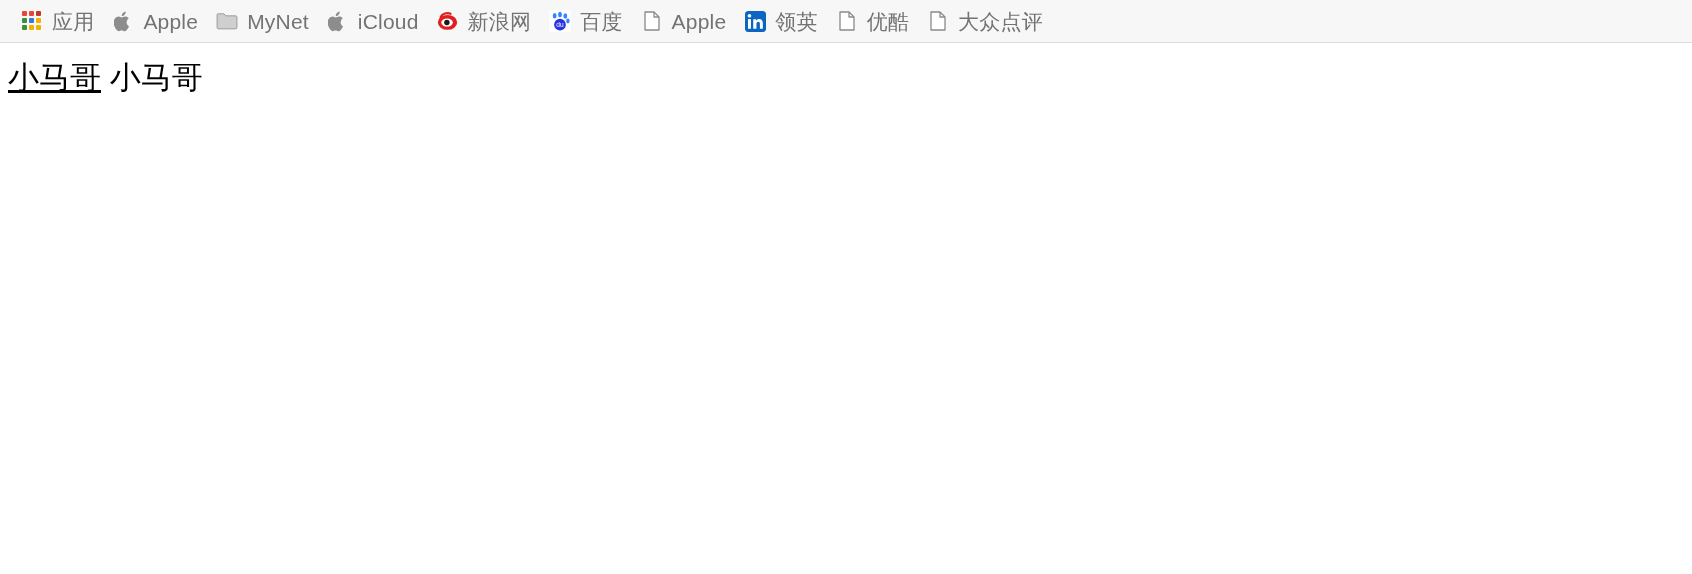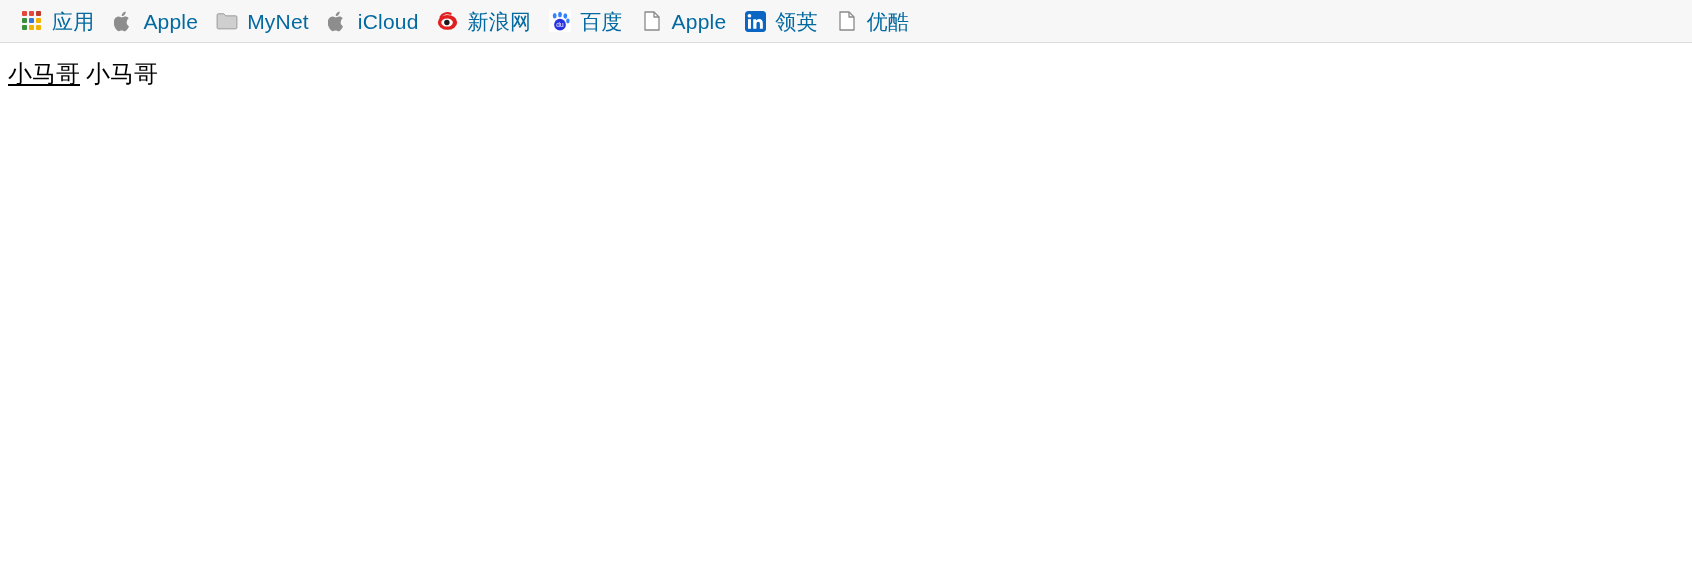--- a/index.html
+++ b/index.html
@@ -41,21 +41,21 @@
     height: 22px;
     margin-right: 9px;
     flex: 0 0 auto;
     display: flex;
     align-items: center;
     justify-content: center;
     position: relative;
   }
   .bookmark .bm-label {
     font-size: 21px;
-    color: #0369a1;
+    color: #737373;
     line-height: 1;
     letter-spacing: 0.2px;
     text-align: right;
   }
 
   
   .apps-grid {
     width: 20px;
     height: 20px;
     display: grid;
@@ -87,24 +87,24 @@
   .linkedin-icon { width: 21px; height: 21px; display:block; border-radius:3px; }
 
   
   .page-content {
     padding: 16px 8px 0 8px;
     background: #ffffff;
     height: calc(574px - 43px);
     box-sizing: border-box;
   }
   .content-line {
-    font-size: 24px;
+    font-size: 31px;
     line-height: 1.25;
     color: #000000;
-    font-family: Liberation Serif, serif;
+    font-family: Liberation Sans, sans-serif;
   }
   .content-link {
     color: #000000;
     text-decoration: underline;
     cursor: pointer;
   }
   .content-plain {
     color: #000000;
     text-decoration: none;
   }
@@ -215,18 +215,27 @@
   <div class="bookmark">
     <span class="favicon">
       <svg class="page-icon" viewBox="0 0 16 20" xmlns="http://www.w3.org/2000/svg">
         <path d="M1 1h9l5 5v13H1z" fill="#ffffff" stroke="#8a8a8a" stroke-width="1.3" stroke-linejoin="round"></path>
         <path d="M10 1v5h5" fill="none" stroke="#8a8a8a" stroke-width="1.3" stroke-linejoin="round"></path>
       </svg>
     </span>
     <span class="bm-label">优酷</span>
   </div>
 
+  <div class="bookmark">
+    <span class="favicon">
+      <svg class="page-icon" viewBox="0 0 16 20" xmlns="http://www.w3.org/2000/svg">
+        <path d="M1 1h9l5 5v13H1z" fill="#ffffff" stroke="#8a8a8a" stroke-width="1.3" stroke-linejoin="round"></path>
+        <path d="M10 1v5h5" fill="none" stroke="#8a8a8a" stroke-width="1.3" stroke-linejoin="round"></path>
+      </svg>
+    </span>
+    <span class="bm-label">大众点评</span>
+  </div>
 
 </div>
 
 <div class="page-content">
   <div class="content-line"><a class="content-link" href="#">小马哥</a><span> </span><span class="content-plain">小马哥</span></div>
 </div>
 
 </body></html>

